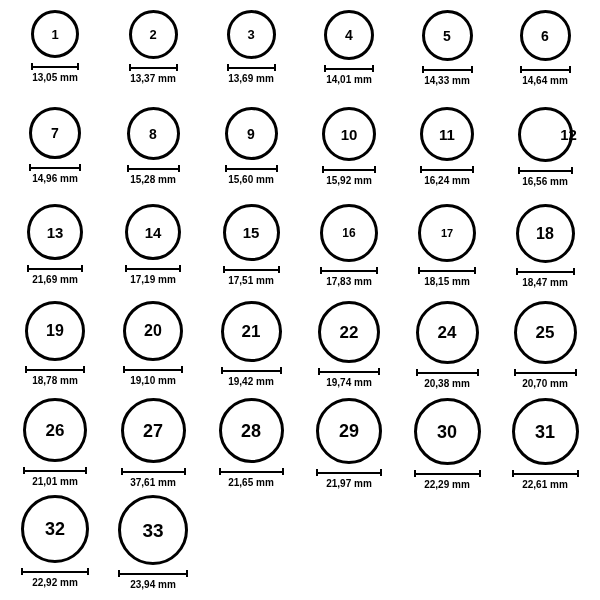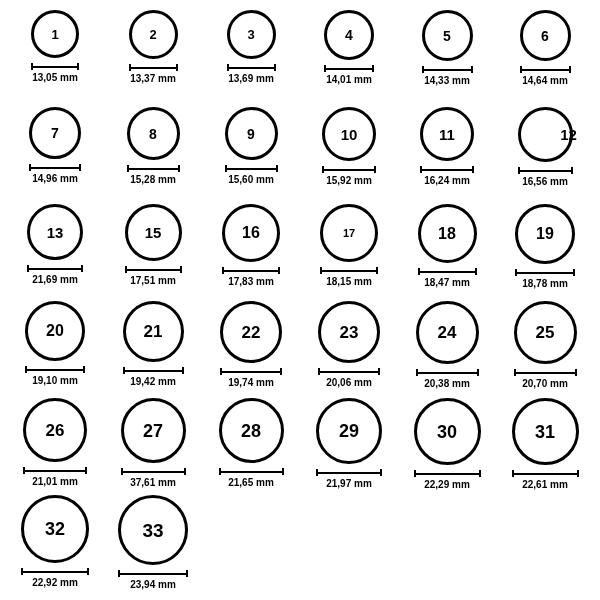--- a/index.html
+++ b/index.html
@@ -199,31 +199,40 @@
       <div class="cell">
         <div class="ring" style="width: 56px; height: 56px;">
           <div class="ring-size" style="font-size: 15px;">13</div>
         </div>
         <div class="dim">
           <div class="dim-bar" style="width: 56px;"></div>
           <div class="dim-label">21,69 mm</div>
         </div>
       </div>
       <div class="cell">
+        <div class="ring" style="width: 56px; height: 56px;">
+          <div class="ring-size" style="font-size: 15px;">14</div>
+        </div>
+        <div class="dim">
+          <div class="dim-bar" style="width: 56px;"></div>
+          <div class="dim-label">17,19 mm</div>
+        </div>
+      </div>
+      <div class="cell">
         <div class="ring" style="width: 57px; height: 57px;">
           <div class="ring-size" style="font-size: 15px;">15</div>
         </div>
         <div class="dim">
           <div class="dim-bar" style="width: 57px;"></div>
           <div class="dim-label">17,51 mm</div>
         </div>
       </div>
       <div class="cell">
         <div class="ring" style="width: 58px; height: 58px;">
-          <div class="ring-size" style="font-size: 16px; text-align: right;">16</div>
+          <div class="ring-size" style="font-size: 12px; text-align: right;">16</div>
         </div>
         <div class="dim">
           <div class="dim-bar" style="width: 58px;"></div>
           <div class="dim-label">17,83 mm</div>
         </div>
       </div>
       <div class="cell">
         <div class="ring" style="width: 58px; height: 58px;">
           <div class="ring-size" style="font-size: 11px;">17</div>
         </div>
@@ -268,29 +277,20 @@
           <div class="dim-label">19,42 mm</div>
         </div>
       </div>
       <div class="cell">
         <div class="ring" style="width: 62px; height: 62px;">
           <div class="ring-size" style="font-size: 17px;">22</div>
         </div>
         <div class="dim">
           <div class="dim-bar" style="width: 62px;"></div>
           <div class="dim-label">19,74 mm</div>
-        </div>
-      </div>
-      <div class="cell">
-        <div class="ring" style="width: 62px; height: 62px;">
-          <div class="ring-size" style="font-size: 17px;">23</div>
-        </div>
-        <div class="dim">
-          <div class="dim-bar" style="width: 62px;"></div>
-          <div class="dim-label">20,06 mm</div>
         </div>
       </div>
       <div class="cell">
         <div class="ring" style="width: 63px; height: 63px;">
           <div class="ring-size" style="font-size: 17px;">24</div>
         </div>
         <div class="dim">
           <div class="dim-bar" style="width: 63px;"></div>
           <div class="dim-label">20,38 mm</div>
         </div>

